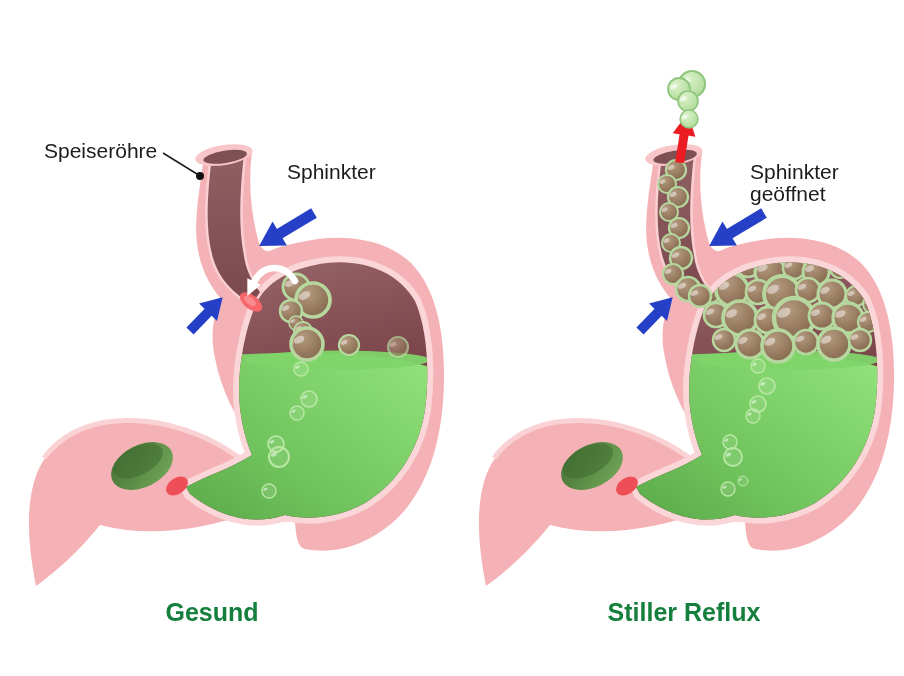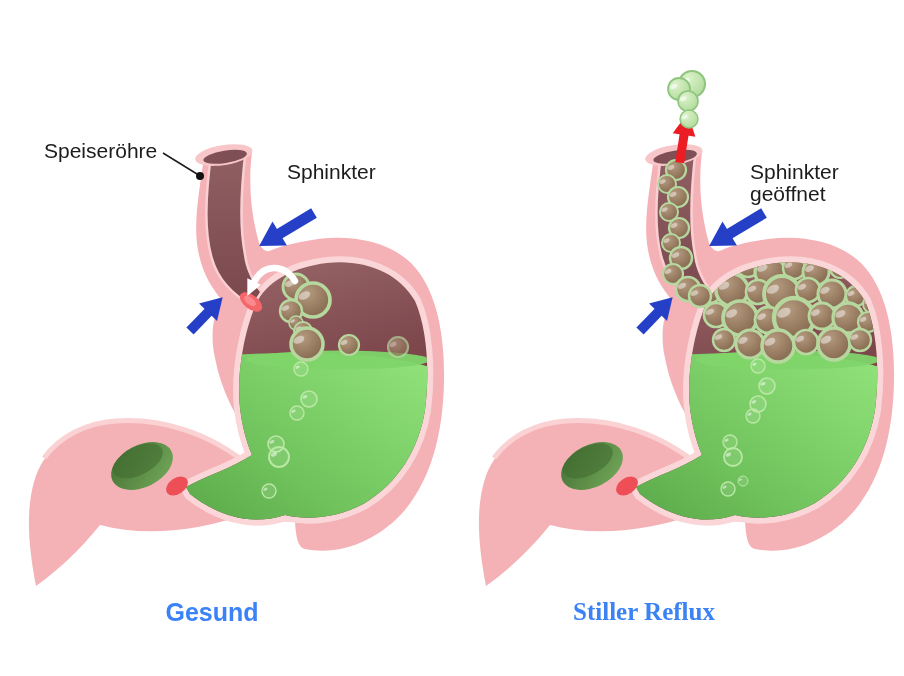--- a/index.html
+++ b/index.html
@@ -13,31 +13,31 @@
   .stage svg{position:absolute;left:0;top:0;}
   .lbl{
     position:absolute;
     color:#1c1c1c;
     font-size:21px;
     line-height:22px;
     white-space:nowrap;
   }
   .title{
     position:absolute;
-    color:#3b82f6;
+    color:#15803d;
     font-size:25px;
     font-weight:bold;
     text-align:center;
     white-space:nowrap;
   }
   #eso-label{left:44px;top:140px;}
   #sph-label-left{left:287px;top:161px;}
   #sph-label-right{left:750px;top:161px;}
   #title-left{left:132px;top:598px;width:160px;}
-  #title-right{left:544px;top:598px;width:200px;font-family:Liberation Serif, serif;}
+  #title-right{left:584px;top:598px;width:200px;}
 </style>
 </head>
 <body>
 
 <div class="stage">
 
 <svg width="904" height="676" viewBox="0 0 904 676" xmlns="http://www.w3.org/2000/svg">
   <defs>
     <linearGradient id="gCav" x1="0" y1="0" x2="0.25" y2="1">
       <stop offset="0" stop-color="#9a686b"></stop>

